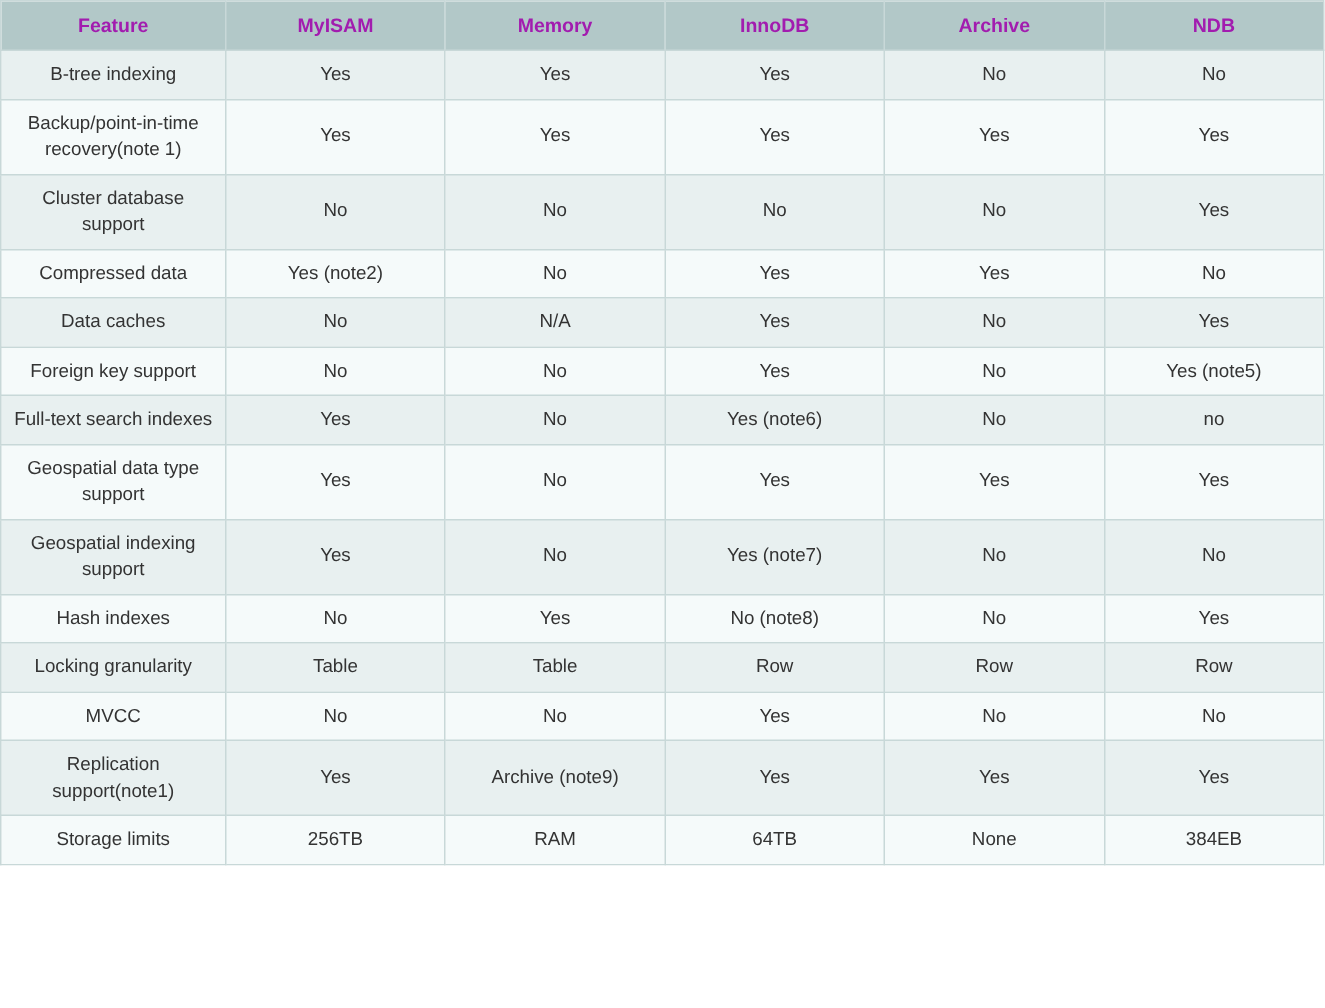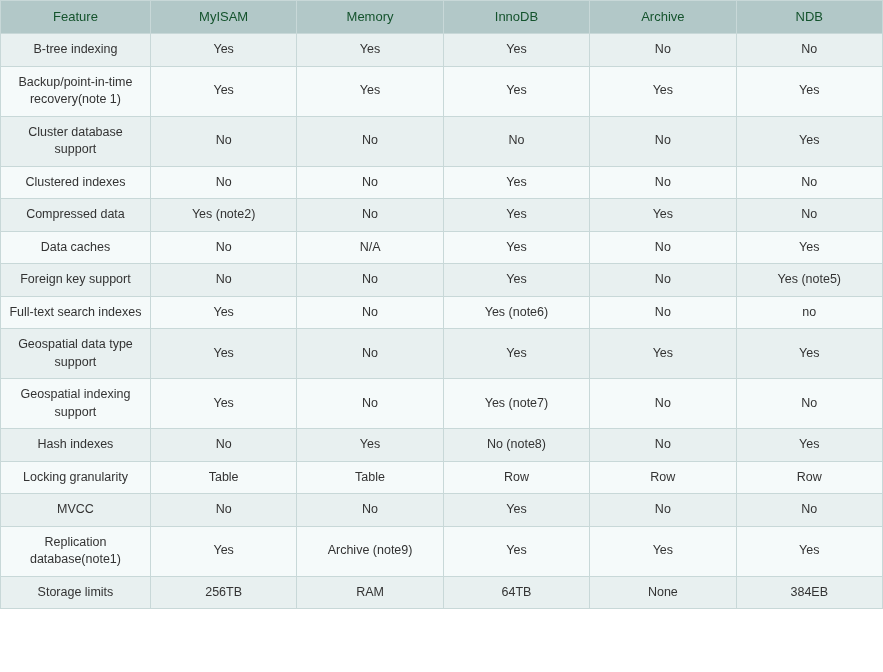--- a/index.html
+++ b/index.html
@@ -20,22 +20,22 @@
       text-align: center;
       vertical-align: middle;
       line-height: 1.4;
     }
     th:first-child, td:first-child {
       text-align: center;
       width: 17%;
     }
     th {
       background-color: #b2c8c8;
-      font-weight: normal;
-      color: #14532d;
+      font-weight: bold;
+      color: #a21caf;
     }
     tr:nth-child(odd) td {
       background-color: #e8f0f0;
     }
     tr:nth-child(even) td {
       background-color: #f5fafa;
     }
     td {
       font-size: 12.5px;
     }
@@ -71,28 +71,20 @@
         <td>Yes</td>
         <td>Yes</td>
       </tr>
       <tr>
         <td>Cluster database support</td>
         <td>No</td>
         <td>No</td>
         <td>No</td>
         <td>No</td>
         <td>Yes</td>
-      </tr>
-      <tr>
-        <td>Clustered indexes</td>
-        <td>No</td>
-        <td>No</td>
-        <td>Yes</td>
-        <td>No</td>
-        <td>No</td>
       </tr>
       <tr>
         <td>Compressed data</td>
         <td>Yes (note2)</td>
         <td>No</td>
         <td>Yes</td>
         <td>Yes</td>
         <td>No</td>
       </tr>
       <tr>
@@ -153,21 +145,21 @@
       </tr>
       <tr>
         <td>MVCC</td>
         <td>No</td>
         <td>No</td>
         <td>Yes</td>
         <td>No</td>
         <td>No</td>
       </tr>
       <tr>
-        <td>Replication database(note1)</td>
+        <td>Replication support(note1)</td>
         <td>Yes</td>
         <td>Archive (note9)</td>
         <td>Yes</td>
         <td>Yes</td>
         <td>Yes</td>
       </tr>
       <tr>
         <td>Storage limits</td>
         <td>256TB</td>
         <td>RAM</td>

